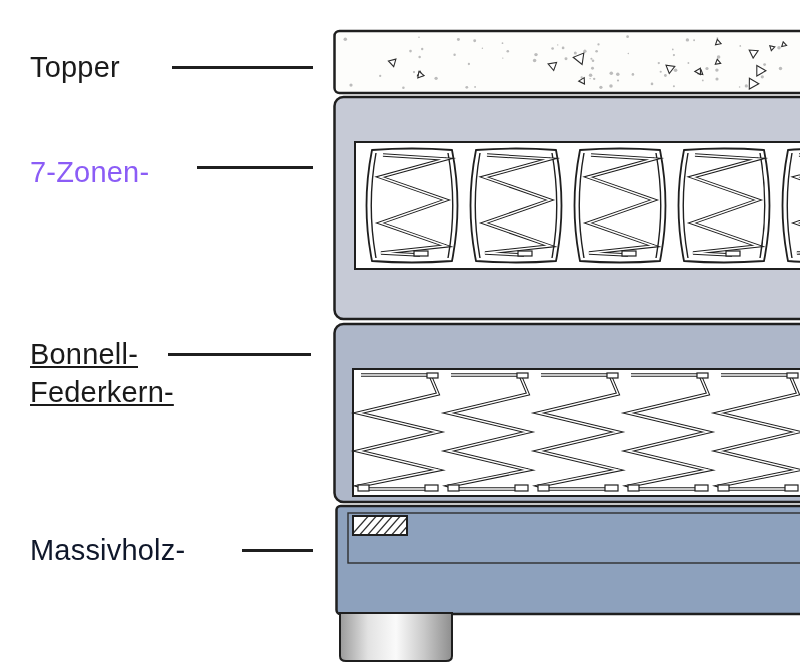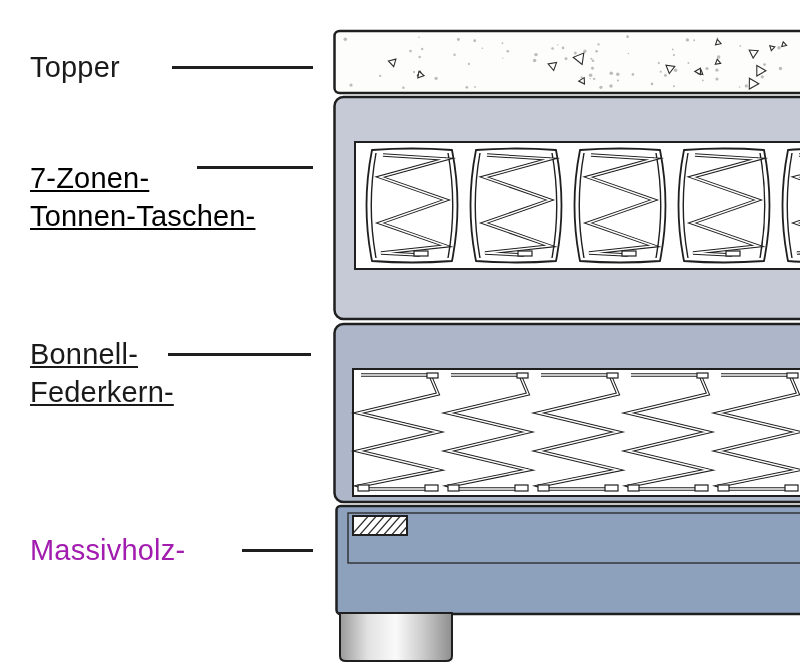--- a/index.html
+++ b/index.html
@@ -235,30 +235,29 @@
       </g>
 
     <path id="leg" class="legpath" d="M340,613 L340,656 Q340,661 346,661 L446,661 Q452,661 452,656 L452,613 Z" fill="url(#legGrad)" stroke="#1f1f1f"></path>
   </svg>
 
   <div class="label" style="left: 30px; top: 48px; color: rgb(26, 26, 26);">
     <span>Topper</span>
   </div>
   <div class="leader" id="leader0" style="left: 172px; top: 66px; width: 141px; background: rgb(31, 31, 31);"></div>
 
-  <div class="label" style="left: 30px; top: 159px; color: #000000; text-decoration: underline;">
+  <div class="label" style="left: 30px; top: 153px; color: #8b5cf6;">
     <span>7-Zonen-</span>
-    <span>Tonnen-Taschen-</span>
   </div>
   <div class="leader" id="leader1" style="left: 197px; top: 166px; width: 116px; background: rgb(31, 31, 31);"></div>
 
   <div class="label" style="left: 30px; top: 335px; color: rgb(26, 26, 26); text-decoration: underline;">
     <span>Bonnell-</span>
     <span>Federkern-</span>
   </div>
   <div class="leader" id="leader2" style="left: 168px; top: 353px; width: 143px; background: rgb(31, 31, 31);"></div>
 
-  <div class="label" style="left: 30px; top: 531px; color: #a21caf;">
+  <div class="label" style="left: 30px; top: 531px; color: #0f172a;">
     <span>Massivholz-</span>
   </div>
   <div class="leader" id="leader3" style="left: 242px; top: 549px; width: 71px; background: rgb(31, 31, 31);"></div>
 
 </div>
 
 </body></html>

